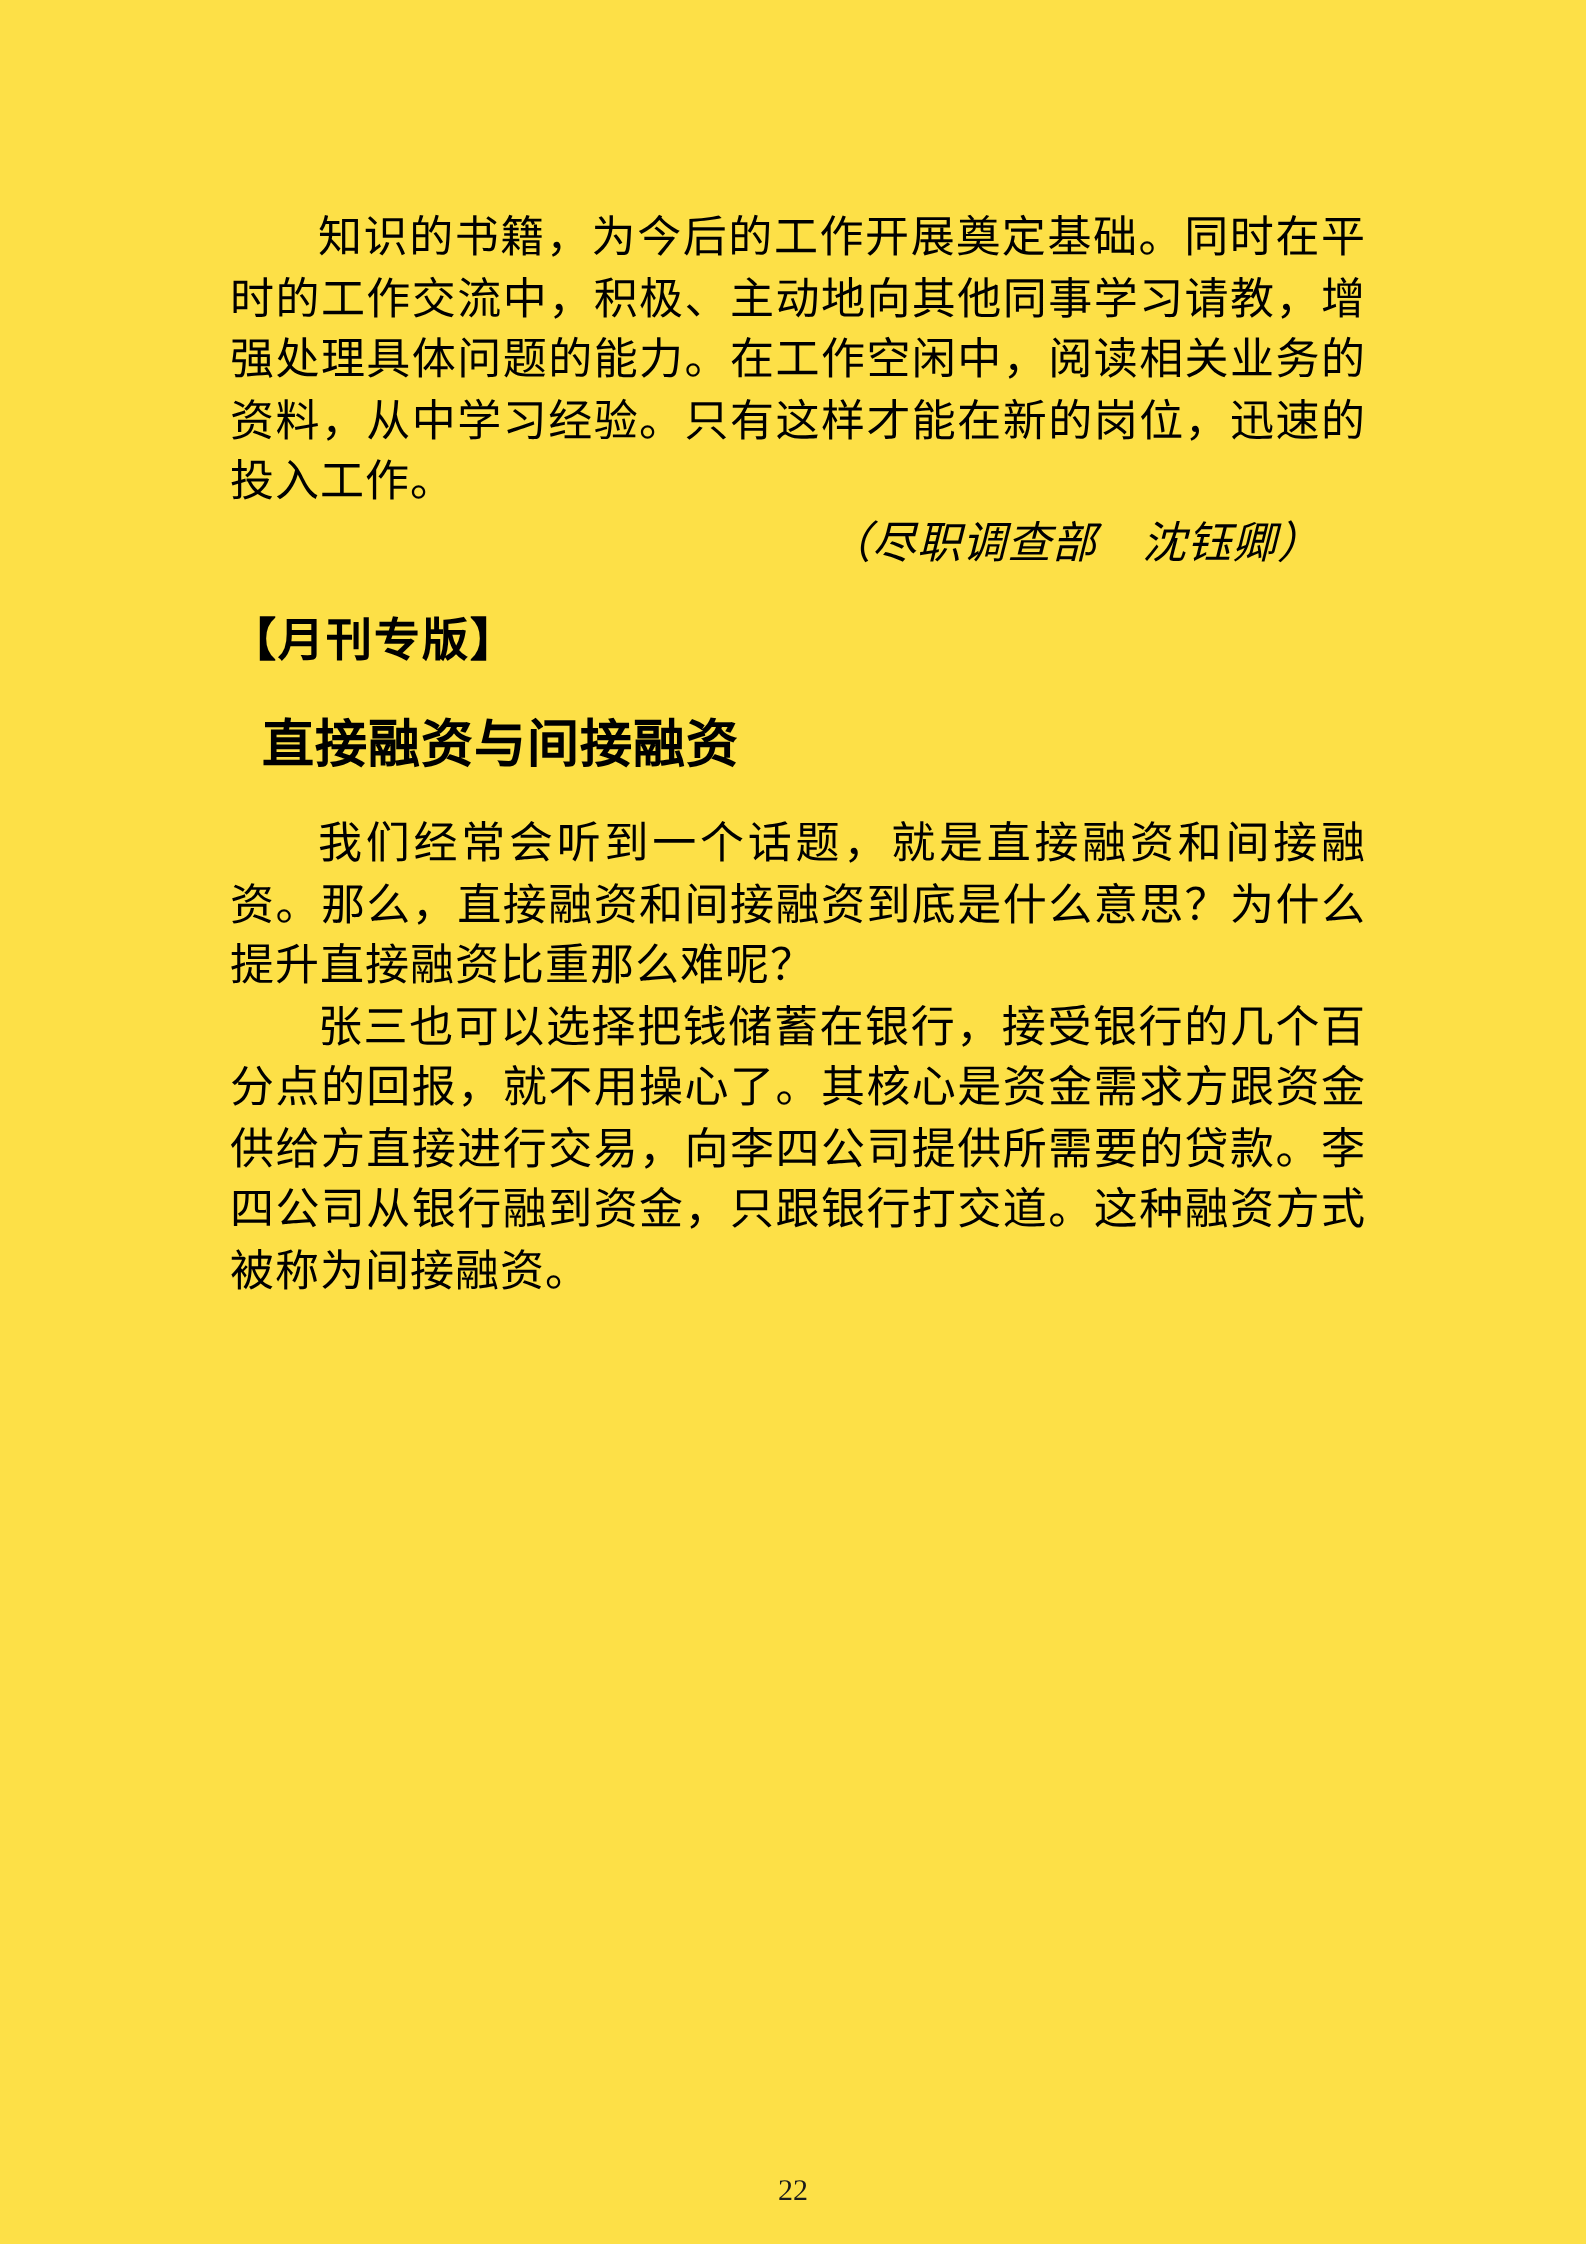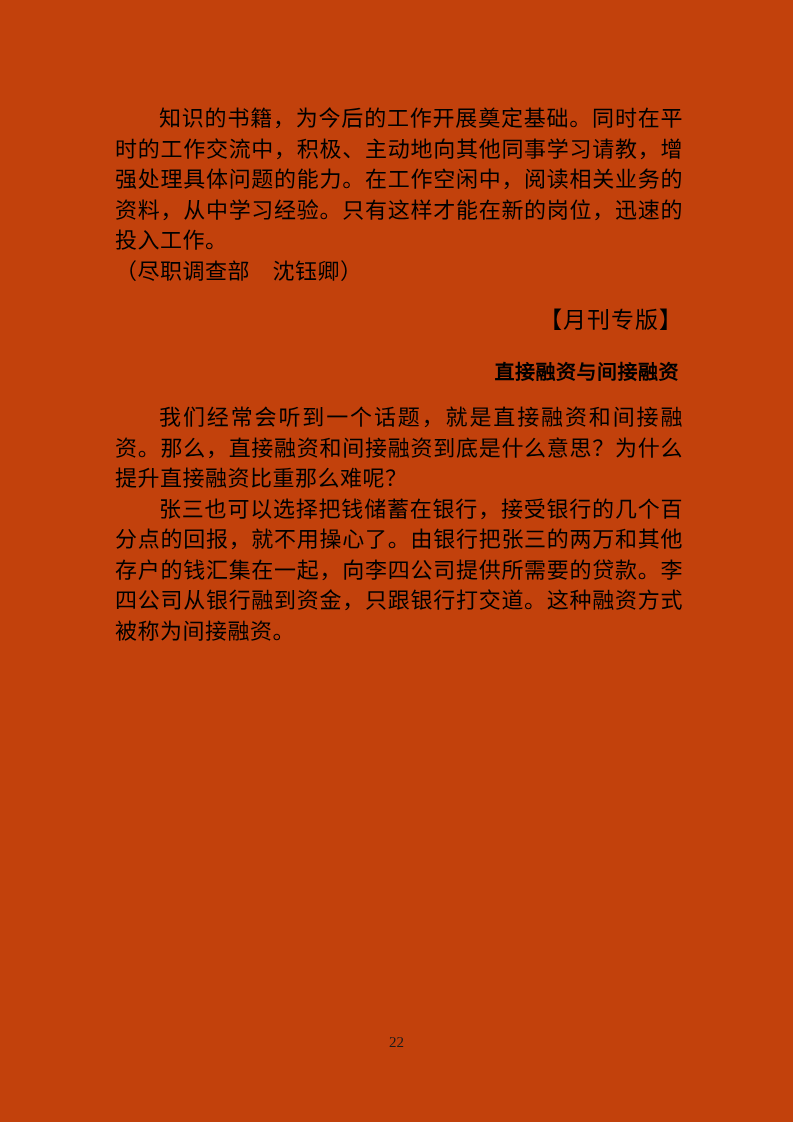--- a/index.html
+++ b/index.html
@@ -6,21 +6,21 @@
   html, body {
     margin: 0;
     padding: 0;
     background: #888;
   }
   .page {
     position: relative;
     width: 793px;
     height: 1122px;
     margin: 0 auto;
-    background: #c2410c;
+    background: #fde047;
     color: #000000;
     overflow: hidden;
     box-sizing: border-box;
     font-family: "Liberation Serif", "DejaVu Serif", serif;
   }
   .content {
     position: absolute;
     top: 104px;
     left: 115px;
     width: 568px;
@@ -33,47 +33,48 @@
     text-align: justify;
     text-justify: inter-character;
     text-indent: 2em;
     letter-spacing: 0.5px;
     word-break: break-all;
   }
   .attribution {
     margin: 0;
     font-size: 22px;
     line-height: 30.5px;
+    text-align: right;
     padding-right: 22px;
     letter-spacing: 0.5px;
+    font-style: italic;
   }
   .section-header {
     margin: 18px 0 16px 0;
     font-size: 23px;
     line-height: 32px;
-    font-weight: normal;
+    font-weight: bold;
     font-family: "Liberation Serif", "DejaVu Serif", serif;
     letter-spacing: 1px;
-    text-align: right;
   }
   .article-title {
-    margin: 4px;
-    font-size: 20px;
+    margin: 16px;
+    font-size: 26px;
     line-height: 38px;
     font-weight: bold;
-    text-align: right;
+    text-align: left;
     font-family: "Liberation Sans", "DejaVu Sans", sans-serif;
     letter-spacing: 0.5px;
   }
   .article-body {
     margin-top: 12px;
   }
   .page-footer {
     position: absolute;
-    top: 1032px;
+    top: 1086px;
     left: 0;
     width: 793px;
     text-align: center;
   }
   .page-number {
     font-size: 15px;
     line-height: 20px;
     font-family: "Liberation Serif", "DejaVu Serif", serif;
     color: #1a1a1a;
   }
@@ -87,21 +88,21 @@
     <p class="body-para">知识的书籍，为今后的工作开展奠定基础。同时在平时的工作交流中，积极、主动地向其他同事学习请教，增强处理具体问题的能力。在工作空闲中，阅读相关业务的资料，从中学习经验。只有这样才能在新的岗位，迅速的投入工作。</p>
 
     <p class="attribution">（尽职调查部　沈钰卿）</p>
 
     <h2 class="section-header">【月刊专版】</h2>
 
     <h1 class="article-title">直接融资与间接融资</h1>
 
     <div class="article-body">
       <p class="body-para">我们经常会听到一个话题，就是直接融资和间接融资。那么，直接融资和间接融资到底是什么意思？为什么提升直接融资比重那么难呢？</p>
-      <p class="body-para">张三也可以选择把钱储蓄在银行，接受银行的几个百分点的回报，就不用操心了。由银行把张三的两万和其他存户的钱汇集在一起，向李四公司提供所需要的贷款。李四公司从银行融到资金，只跟银行打交道。这种融资方式被称为间接融资。</p>
+      <p class="body-para">张三也可以选择把钱储蓄在银行，接受银行的几个百分点的回报，就不用操心了。其核心是资金需求方跟资金供给方直接进行交易，向李四公司提供所需要的贷款。李四公司从银行融到资金，只跟银行打交道。这种融资方式被称为间接融资。</p>
     </div>
 
   </div>
 
   <div class="page-footer">
     <span class="page-number">22</span>
   </div>
 </div>
 
 </body></html>

